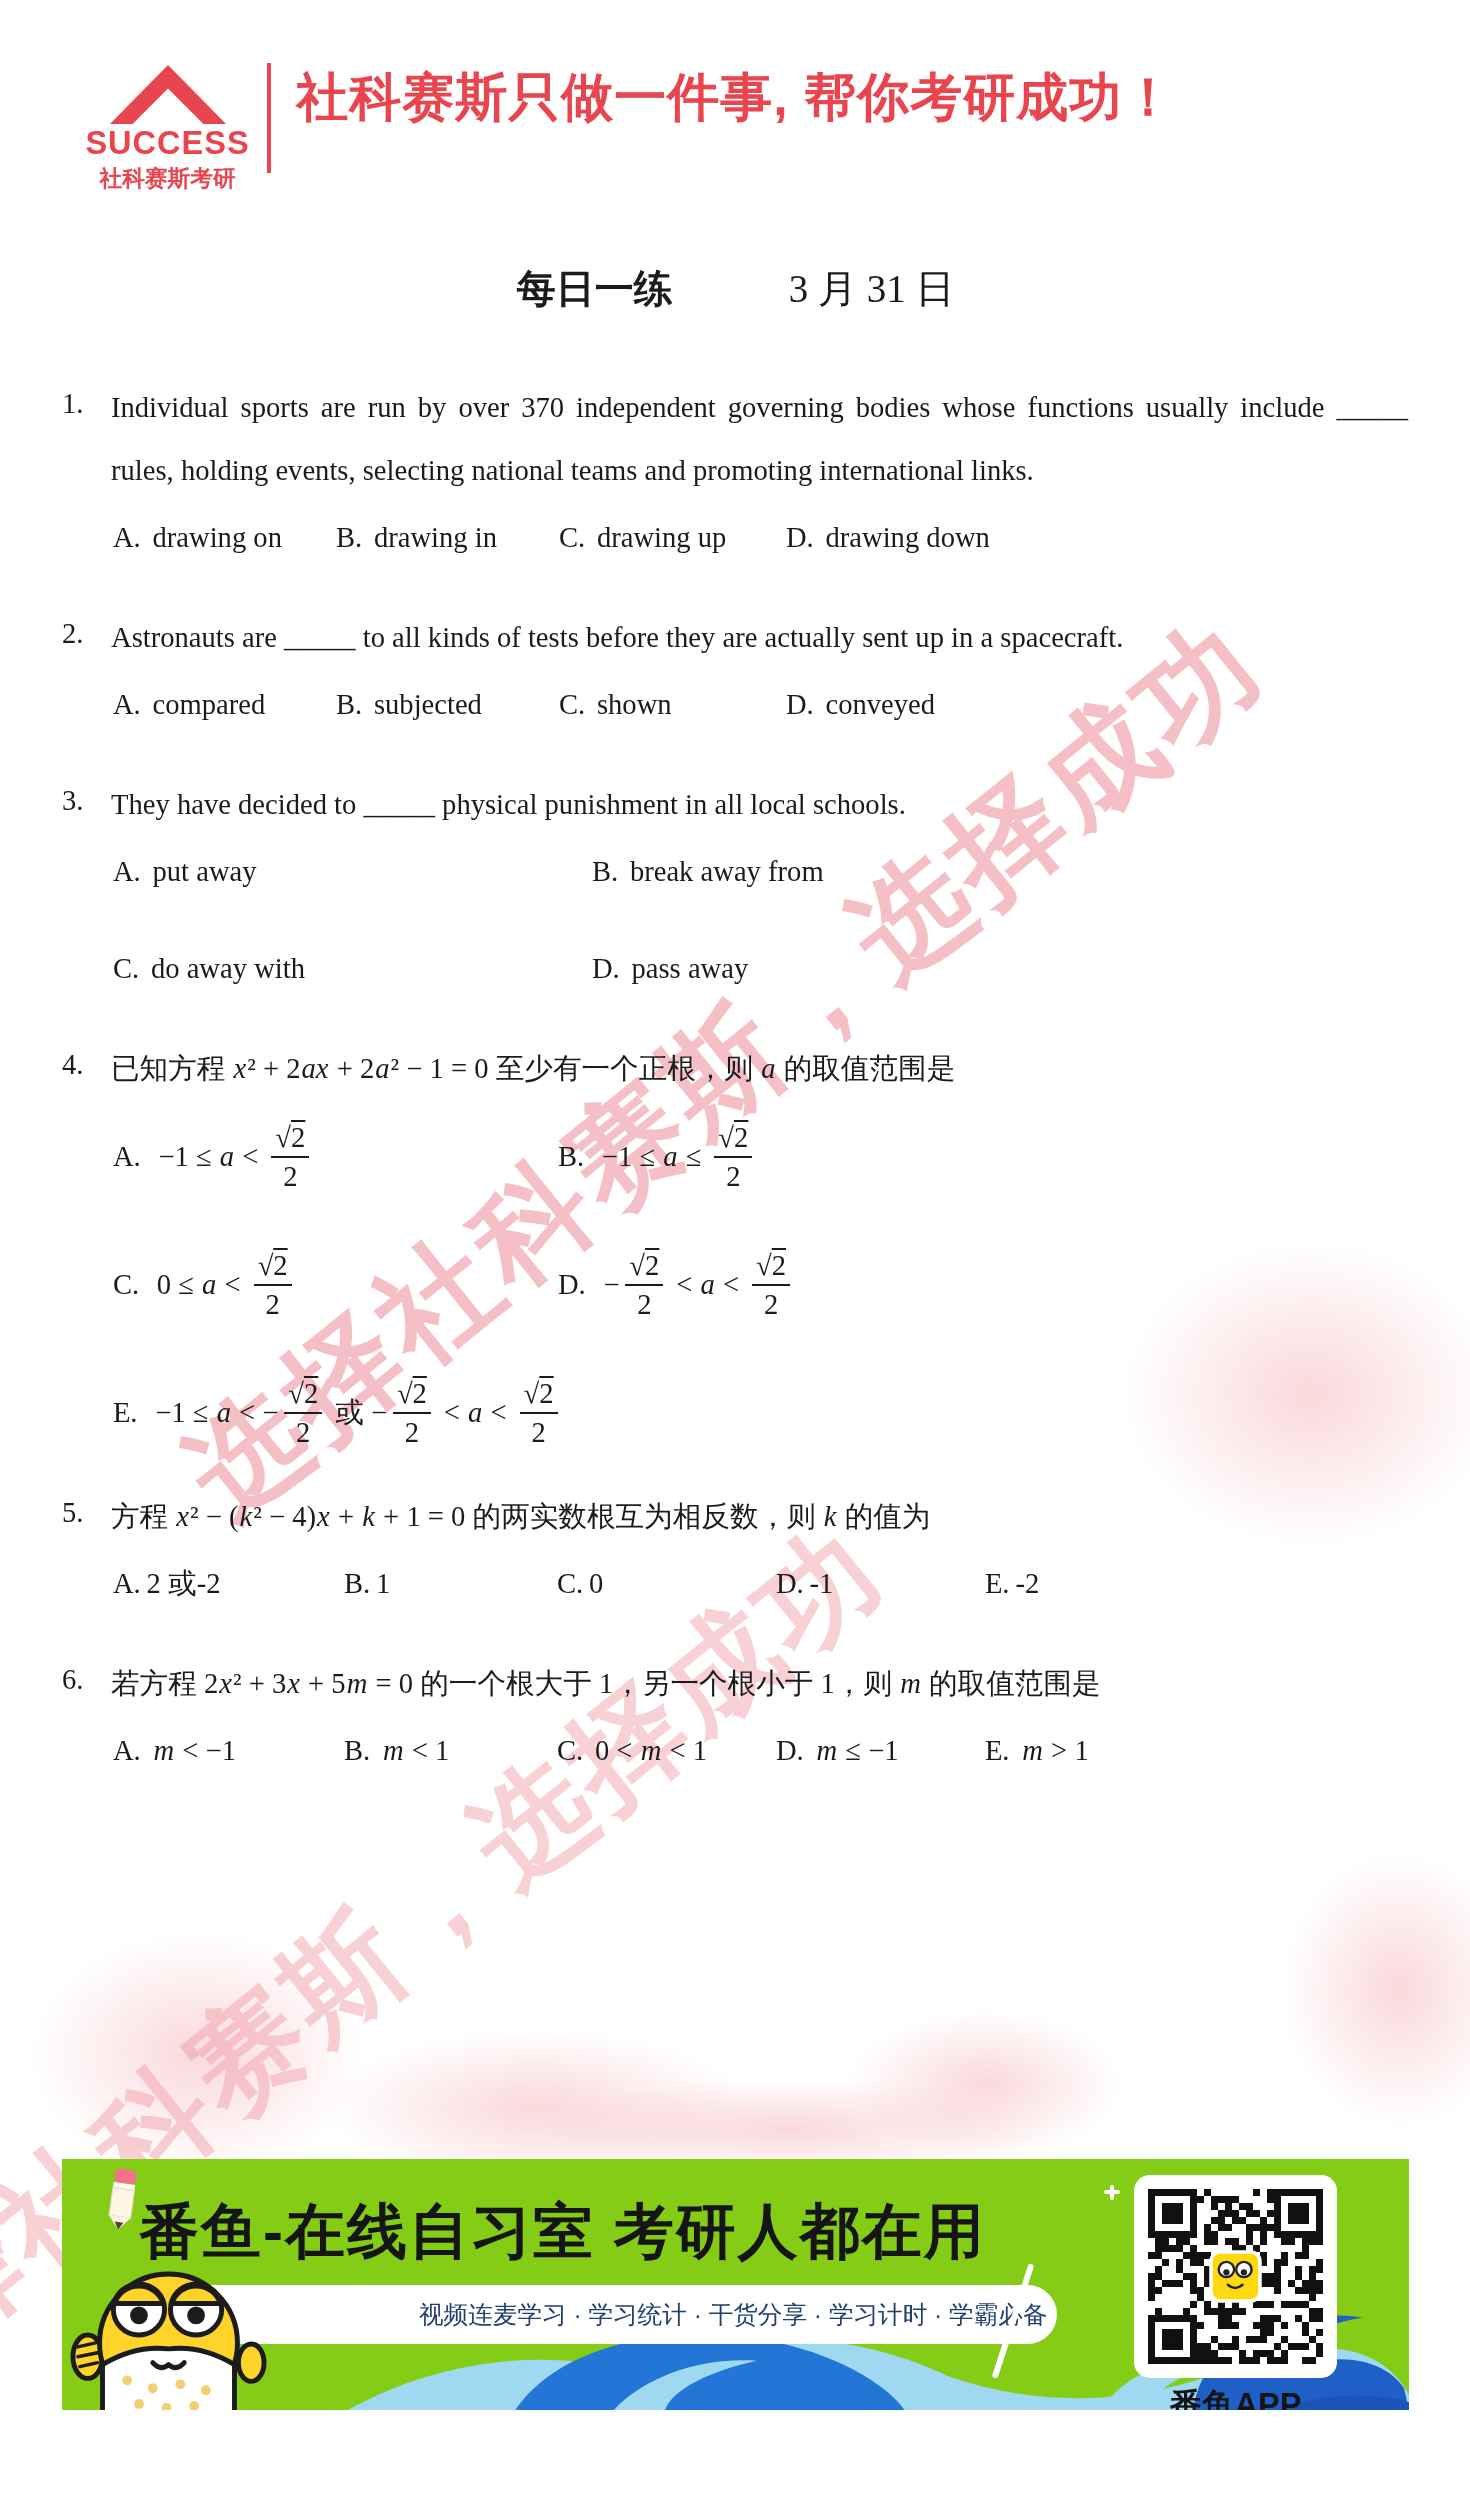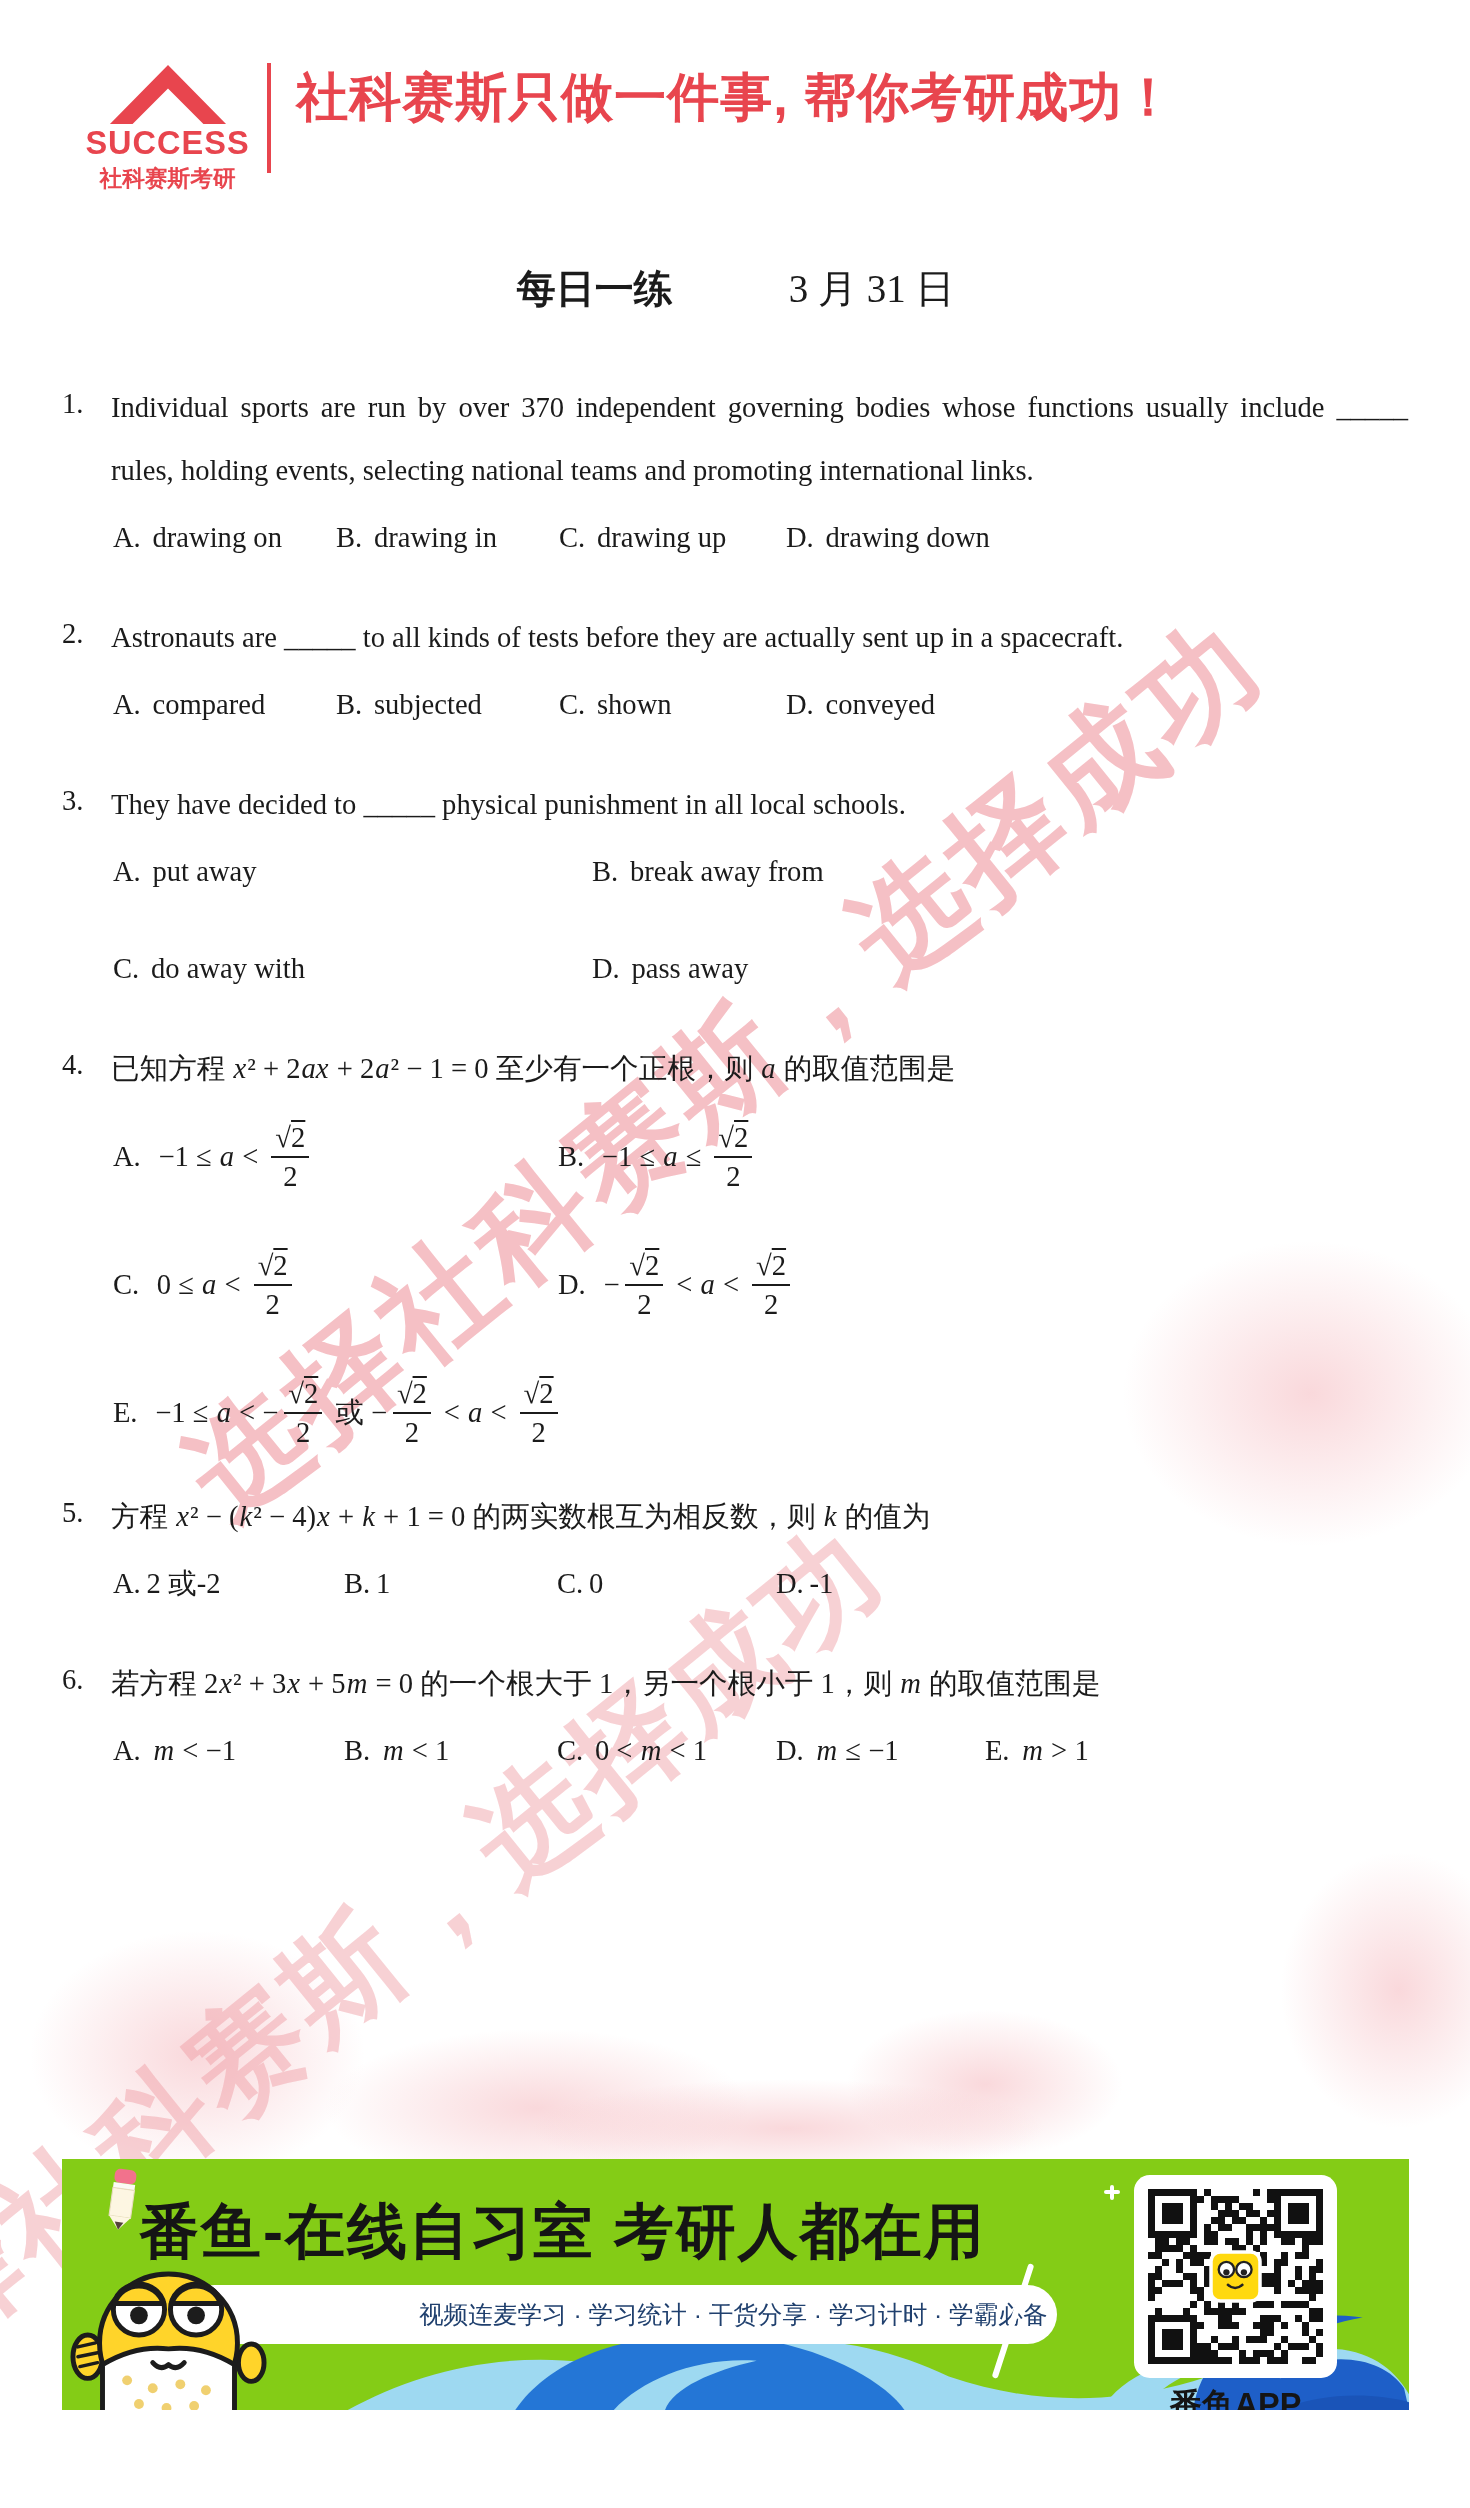--- a/index.html
+++ b/index.html
@@ -220,20 +220,21 @@
 
   <div class="q">
     <span class="qnum">5.</span>
     <div class="qbody">
       <p class="stem"><span class="seg-cn">方程 </span><span class="seg-math"><span class="mvar">x</span><span>² − (</span><span class="mvar">k</span><span>² − 4)</span><span class="mvar">x</span><span> + </span><span class="mvar">k</span><span> + 1 = 0</span></span><span class="seg-cn"> 的两实数根互为相反数，则 </span><span class="seg-math"><span class="mvar">k</span></span><span class="seg-cn"> 的值为</span></p>
       <div class="opts grid-5">
         <span class="opt"><span class="lab" style="margin-right:5.9px">A.</span><span><span class="seg-cn">2 或-2</span></span></span>
         <span class="opt"><span class="lab" style="margin-right:5.9px">B.</span><span><span class="seg-en">1</span></span></span>
         <span class="opt"><span class="lab" style="margin-right:5.9px">C.</span><span><span class="seg-en">0</span></span></span>
         <span class="opt"><span class="lab" style="margin-right:5.9px">D.</span><span><span class="seg-en">-1</span></span></span>
+        <span class="opt"><span class="lab" style="margin-right:5.9px">E.</span><span><span class="seg-en">-2</span></span></span>
       </div>
     </div>
   </div>
 
   <div class="q">
     <span class="qnum">6.</span>
     <div class="qbody">
       <p class="stem"><span class="seg-cn">若方程 </span><span class="seg-math"><span>2</span><span class="mvar">x</span><span>² + 3</span><span class="mvar">x</span><span> + 5</span><span class="mvar">m</span><span> = 0</span></span><span class="seg-cn"> 的一个根大于 1，另一个根小于 1，则 </span><span class="seg-math"><span class="mvar">m</span></span><span class="seg-cn"> 的取值范围是</span></p>
       <div class="opts grid-5">
         <span class="opt"><span class="lab">A.</span><span><span class="seg-math"><span class="mvar">m</span><span> &lt; −1</span></span></span></span>

